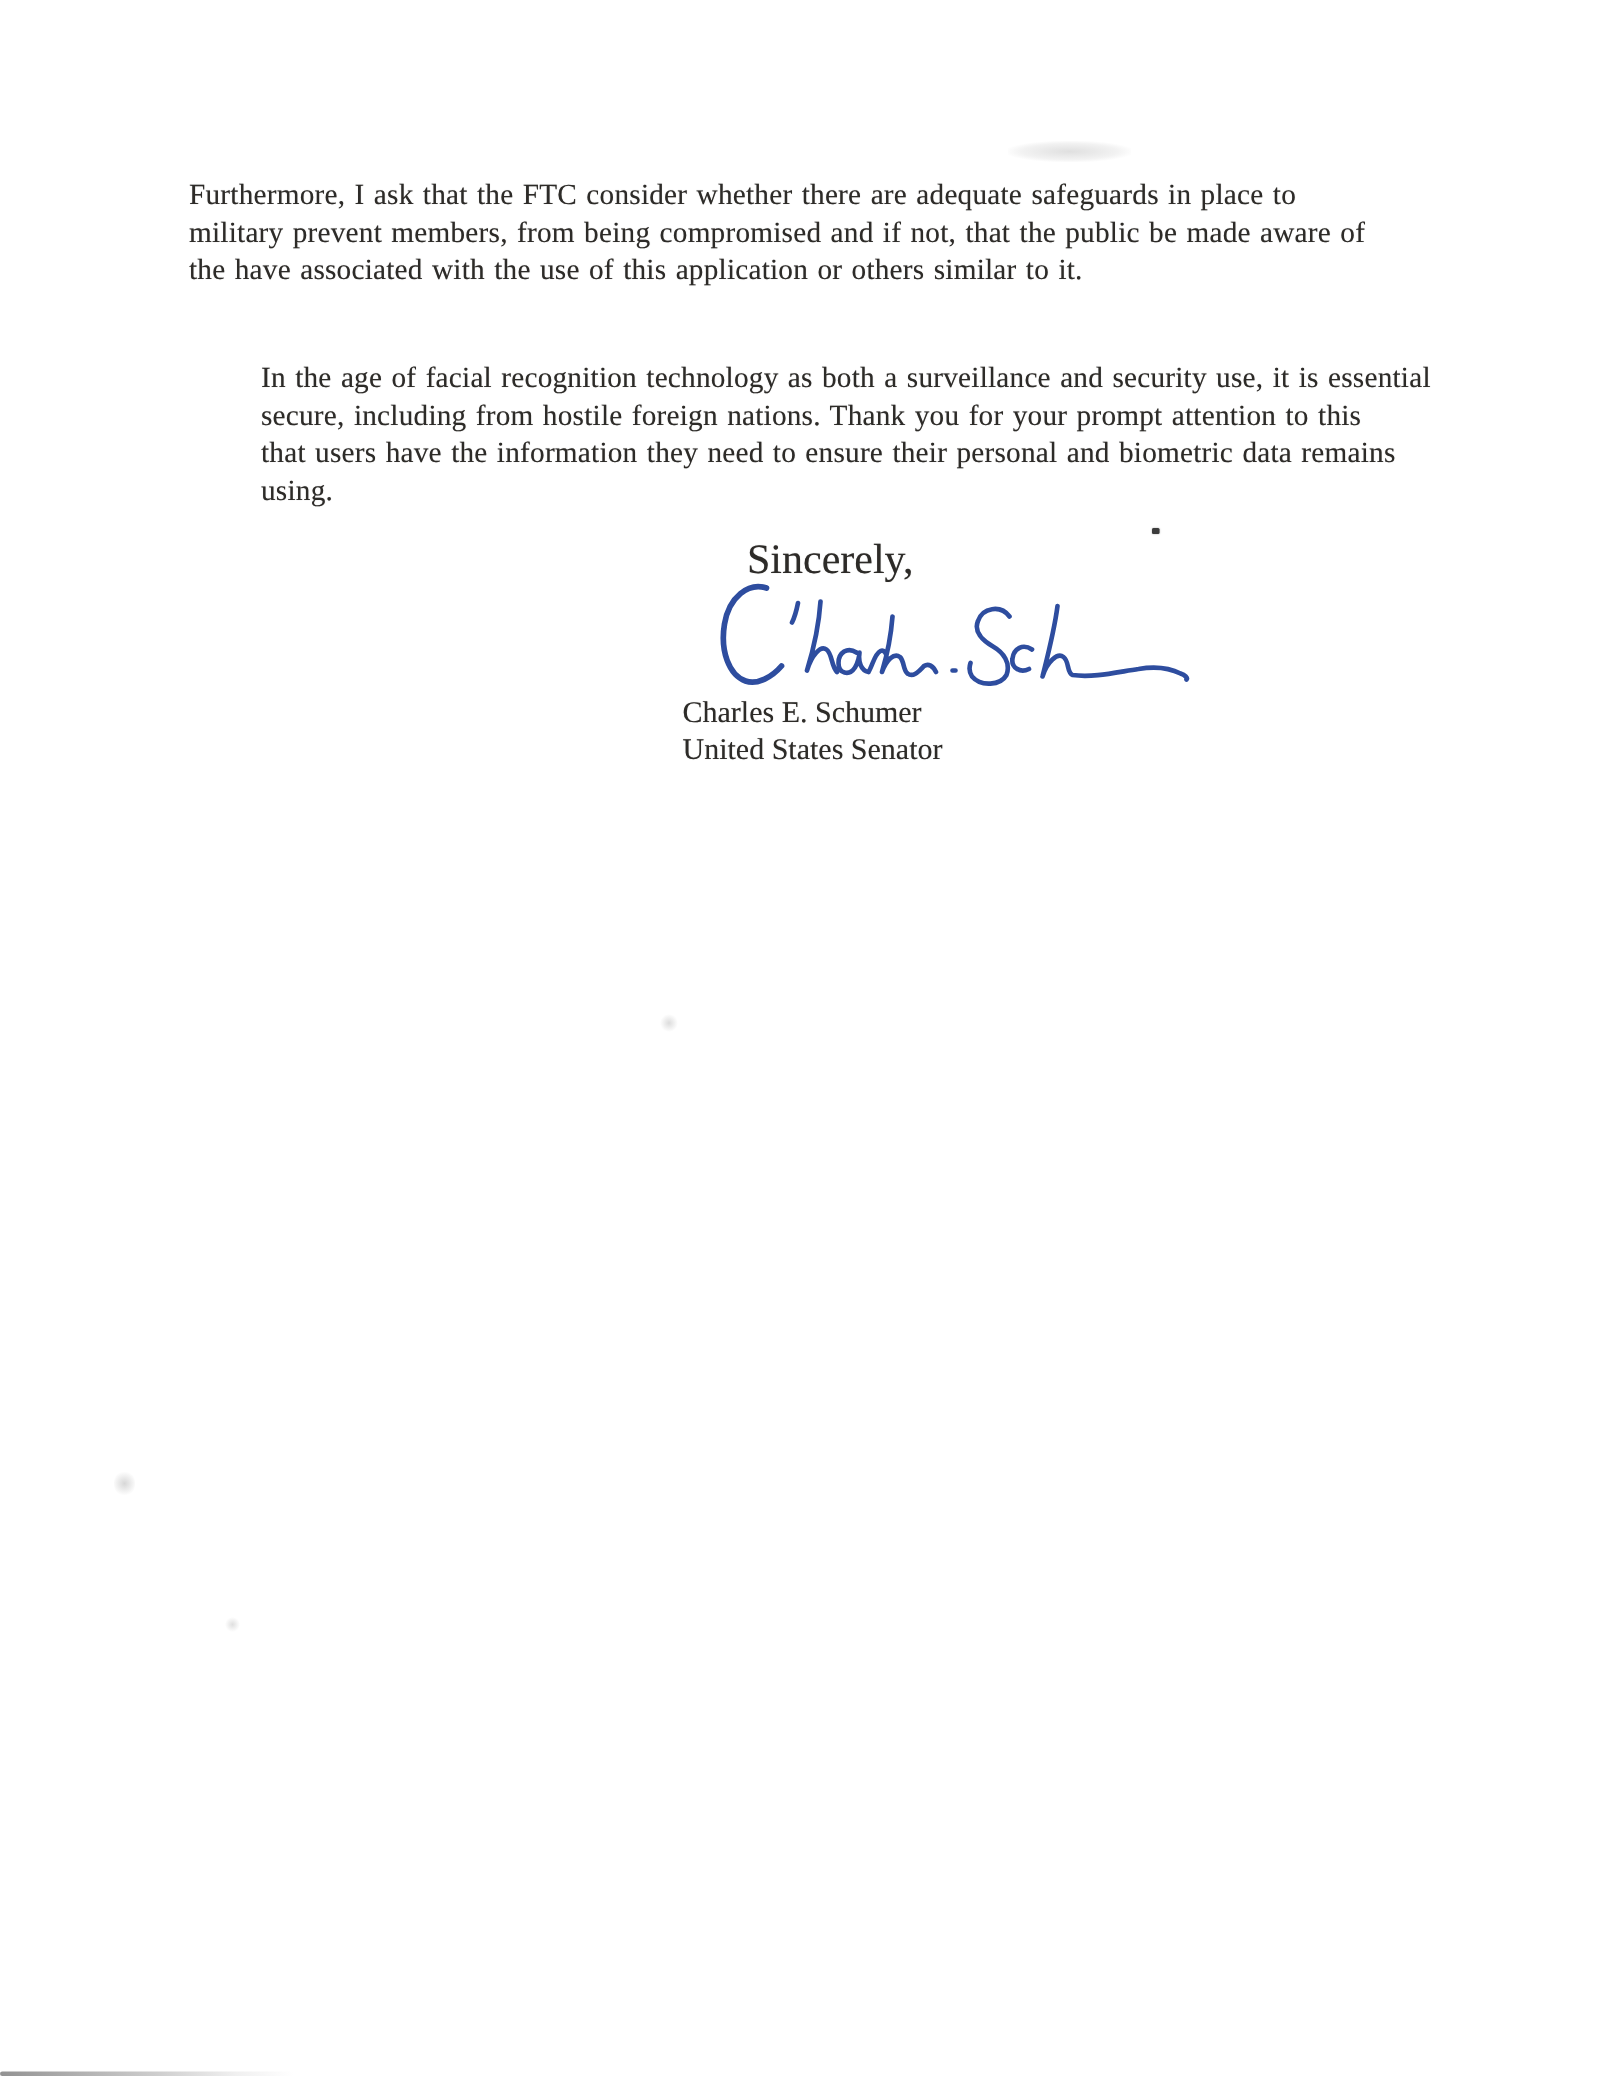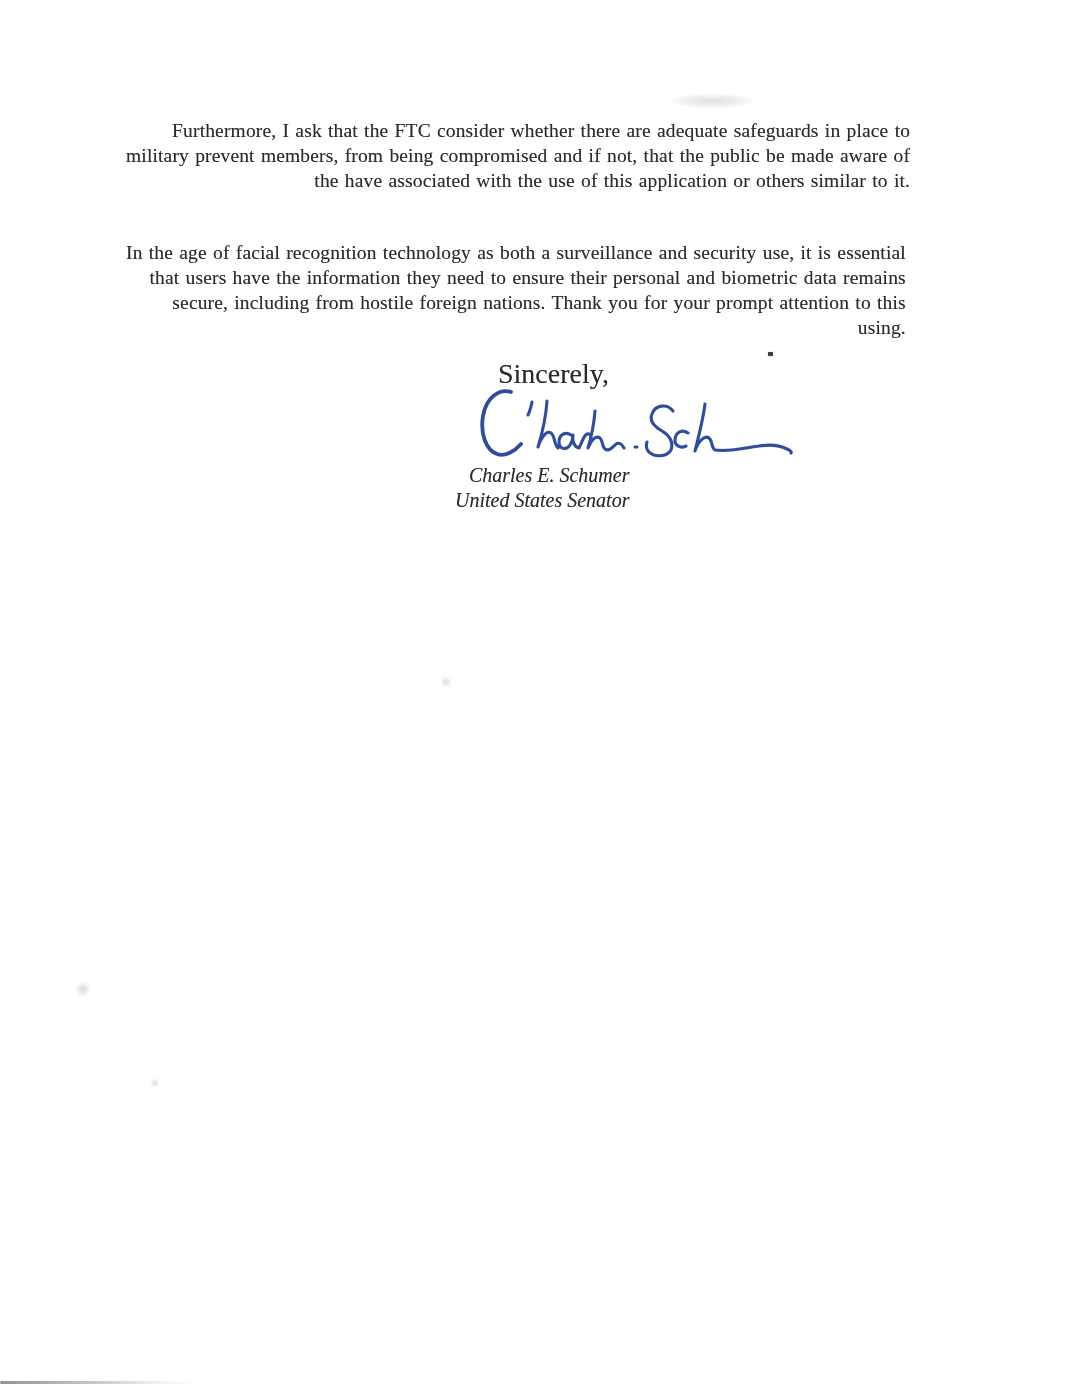--- a/index.html
+++ b/index.html
@@ -3,49 +3,47 @@
 <meta charset="utf-8">
 <style>
   html,body{margin:0;padding:0;background:#ffffff;}
   .page{
     position:relative;
     width:1064px;height:1398px;
     background:#ffffff;
     overflow:hidden;
     font-family:"Liberation Serif", serif;
     color:#2d2b28;
-    text-align:right;
   }
   .para{
     position:absolute;
     left:126px;
     margin:0;
     font-size:19.5px;
     line-height:25px;
     letter-spacing:0.15px;
     word-spacing:1.2px;
     text-shadow:0 0 0.5px rgba(45,43,40,0.45);
   }
   .para .line{display:block;white-space:nowrap;height:25px;}
   .p1{top:118px;}
-  .p2{top:240px;}
+  .p2{top:240px;margin-left:48px;}
   .salutation{
     position:absolute;left:498px;top:361px;
     font-size:28px;line-height:25px;
     text-shadow:0 0 0.5px rgba(45,43,40,0.45);
   }
   .signature{
     position:absolute;left:477px;top:386px;
     width:322px;height:80px;
   }
   .signer-block{
     position:absolute;left:455px;top:463px;
     font-size:20px;line-height:25px;
     text-shadow:0 0 0.5px rgba(45,43,40,0.45);
-    font-style:italic;
   }
   .signer-block div{white-space:nowrap;}
   
   .artifact{position:absolute;pointer-events:none;}
   .smudge-top{
     left:672px;top:94px;width:82px;height:14px;
     background:radial-gradient(ellipse at center, rgba(150,150,150,0.30), rgba(150,150,150,0.12) 55%, transparent 75%);
   }
   .ink-dot{
     left:768px;top:352px;width:5px;height:4px;
@@ -77,22 +75,22 @@
 <div class="page">
 
   <p class="para p1">
     <span class="line">Furthermore, I ask that the FTC consider whether there are adequate safeguards in place to</span>
     <span class="line">military prevent members, from being compromised and if not, that the public be made aware of</span>
     <span class="line">the have associated with the use of this application or others similar to it.</span>
   </p>
 
   <p class="para p2">
     <span class="line">In the age of facial recognition technology as both a surveillance and security use, it is essential</span>
+    <span class="line">secure, including from hostile foreign nations. Thank you for your prompt attention to this</span>
     <span class="line">that users have the information they need to ensure their personal and biometric data remains</span>
-    <span class="line">secure, including from hostile foreign nations. Thank you for your prompt attention to this</span>
     <span class="line">using.</span>
   </p>
 
   <div class="salutation">Sincerely,</div>
 
   <svg class="signature" viewBox="0 0 322 80" fill="none" xmlns="http://www.w3.org/2000/svg">
 
     <path stroke-width="3.8" stroke-linecap="round" stroke-linejoin="round" d="M34,6 C22,2 9,12 6,30 C3,48 9,64 20,68 C28,71 38,65 44,58" stroke="#2e4d9f"></path>
 
     <path stroke-width="3.1" stroke-linecap="round" stroke-linejoin="round" d="M55,16 C54,21 53,25 51,29

